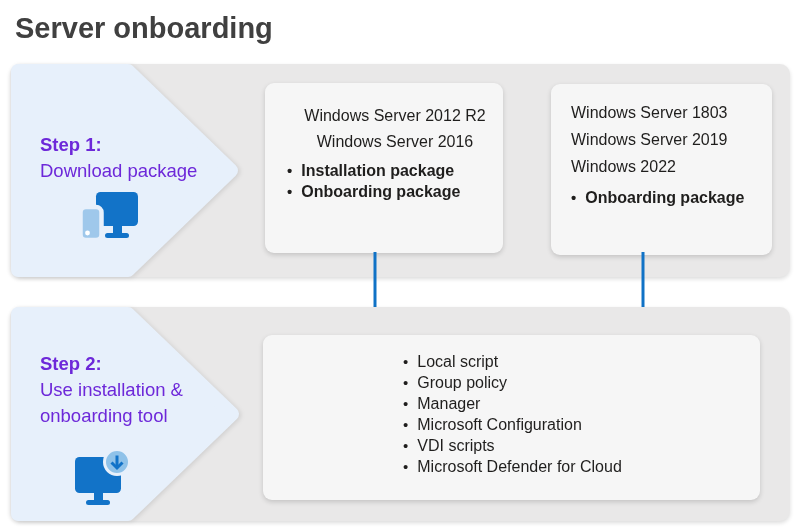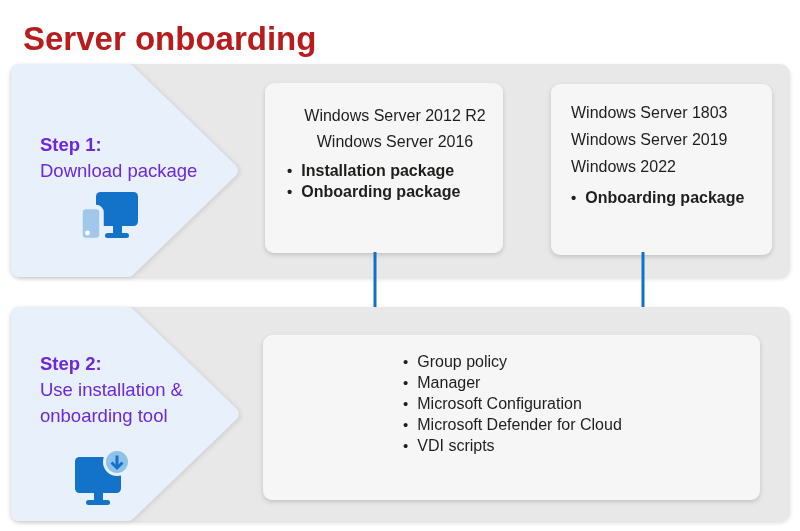--- a/index.html
+++ b/index.html
@@ -1,21 +1,21 @@
 <!DOCTYPE html>
 <html><head>
 <meta charset="utf-8">
 <style>
   html,body { margin:0; padding:0; background:#ffffff; }
   body { width:800px; height:531px; font-family:"Liberation Sans", sans-serif; }
   .canvas { position:relative; width:800px; height:531px; overflow:hidden; background:#ffffff; }
 
   .title {
-    position:absolute; left:15px; top:12px; margin:8px;
-    font-size:33px; font-weight:700; color:#b91c1c;
+    position:absolute; left:15px; top:12px; margin:0;
+    font-size:29px; font-weight:700; color:#404040;
   }
 
   .band {
     position:absolute; left:10px; width:780px;
     background:#e9e8e8; border-radius:10px;
     box-shadow:0 2px 4px rgba(0,0,0,.14);
   }
   .band1 { top:64px;  height:213px; }
   .band2 { top:307px; height:214px; }
 
@@ -123,29 +123,32 @@
       <rect x="19" y="44" width="9" height="8" fill="#1273c8"></rect>
       <rect x="11" y="51" width="24" height="5" rx="2.5" fill="#1273c8"></rect>
       <circle cx="42" cy="13" r="12.5" fill="#8fc2e9" stroke="#e7f0fb" stroke-width="3"></circle>
       <line x1="42" y1="6.5" x2="42" y2="18.5" stroke="#1273c8" stroke-width="3" fill="none"></line>
       <polyline points="36.5,13.5 42,19 47.5,13.5" stroke="#1273c8" stroke-width="3" fill="none"></polyline>
     </svg>
   </div>
 
   <div class="card card3">
     <div class="bullet-row">
+        <span>Local script</span>
+      </div>
+    <div class="bullet-row">
         <span>Group policy</span>
       </div>
     <div class="bullet-row">
         <span>Manager</span>
       </div>
     <div class="bullet-row">
         <span>Microsoft Configuration</span>
       </div>
     <div class="bullet-row">
-        <span>Microsoft Defender for Cloud</span>
+        <span>VDI scripts</span>
       </div>
     <div class="bullet-row">
-        <span>VDI scripts</span>
+        <span>Microsoft Defender for Cloud</span>
       </div>
   </div>
 
 </div>
 
 </body></html>

